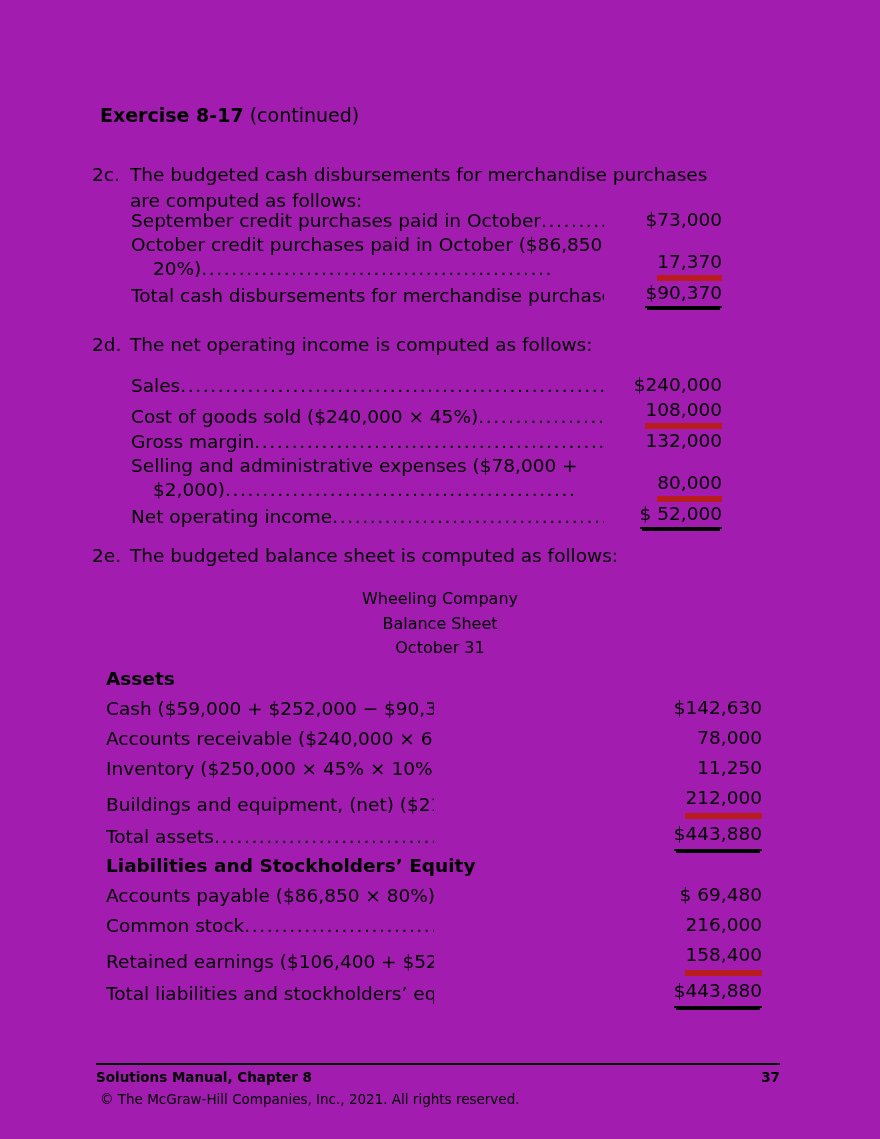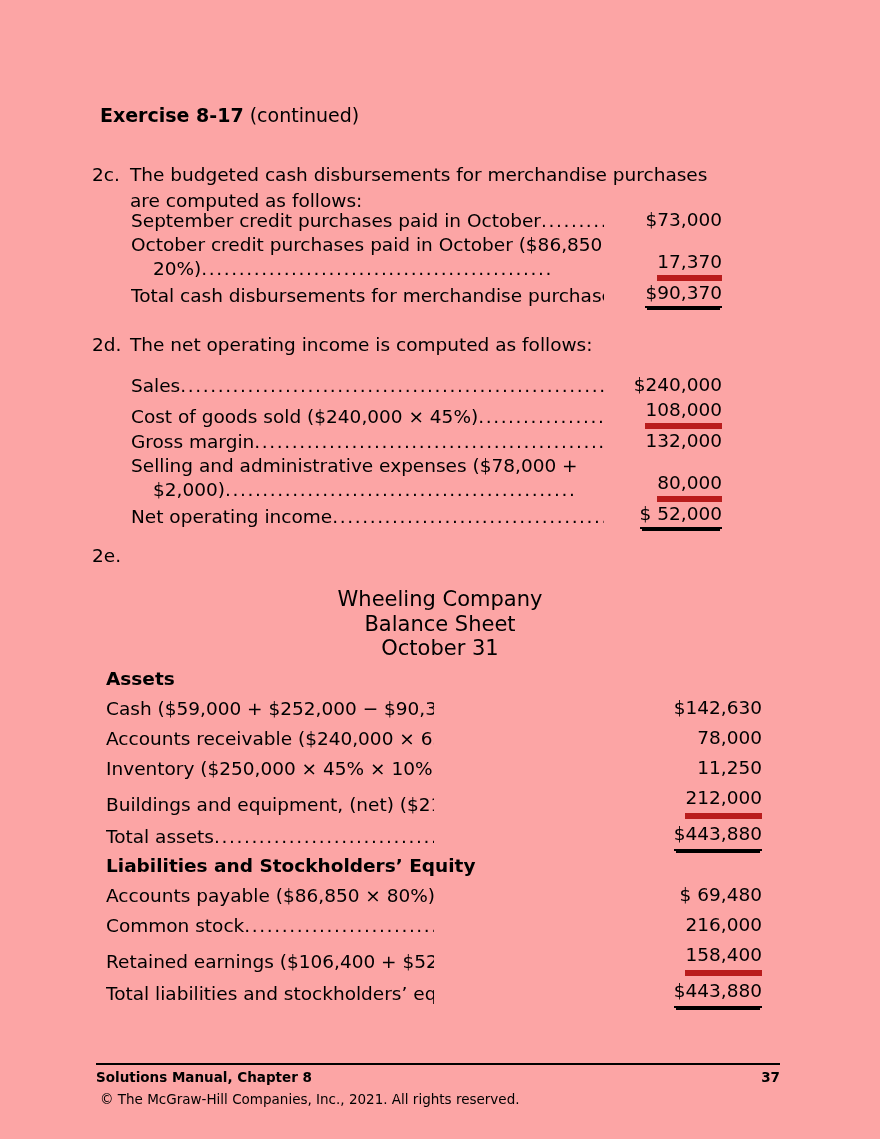--- a/index.html
+++ b/index.html
@@ -15,21 +15,21 @@
     color: #000000;
     position: relative;
     overflow: hidden;
   }
 
   .page {
     position: absolute;
     left: 0; top: 0;
     width: 880px;
     height: 1139px;
-    background: #fca5a5;
+    background: #a21caf;
   }
 
   
   .exercise-header {
     position: absolute;
     left: 100px;
     top: 103px;
     font-size: 19px;
     line-height: 24px;
     white-space: nowrap;
@@ -121,21 +121,21 @@
   #sec-2d          { top: 332px; }
   #tbl-2d          { position: absolute; top: 373px; left: 131px; width: 591px; }
   #sec-2e          { top: 543px; }
 
   .bs-title {
     position: absolute;
     top: 587px;
     left: 0;
     width: 880px;
     text-align: center;
-    font-size: 21px;
+    font-size: 16px;
     line-height: 24.5px;
   }
   .bs-title div { display: block; }
 
   #tbl-bs {
     position: absolute;
     top: 664px;
     left: 106px;
     width: 656px;
   }
@@ -255,20 +255,21 @@
             <span class="lbl-inner">Net operating income<span class="leader"> .............................................</span></span>
           </td>
           <td class="amt rule-double" style="width: 118px;"><span class="amt-inner">$  52,000</span></td>
         </tr>
       </tbody>
   </table>
 
   <div class="section" id="sec-2e">
     <div class="q-row">
       <span class="q-label">2e.</span>
+      <span class="q-text">The budgeted balance sheet is computed as follows:</span>
     </div>
   </div>
 
   <div class="bs-title">
     <div>Wheeling Company</div>
     <div>Balance Sheet</div>
     <div>October 31</div>
   </div>
 
   <table class="ledger" id="tbl-bs">

